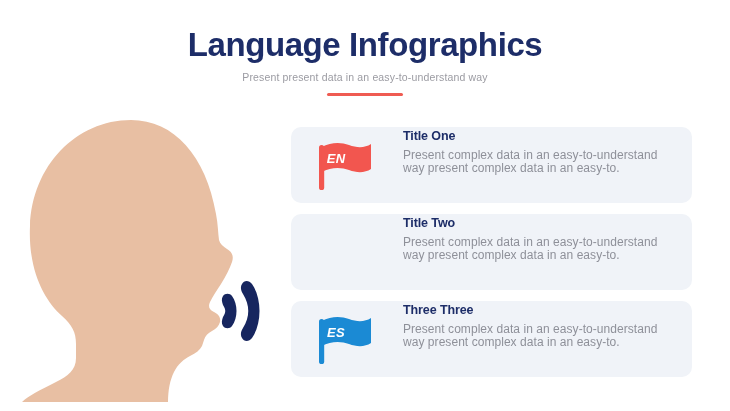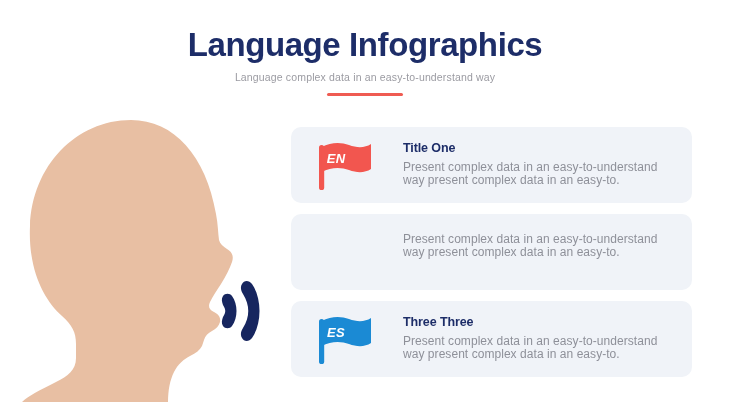--- a/index.html
+++ b/index.html
@@ -85,21 +85,21 @@
   .card-icon {
     position: absolute;
     left: 24px;
     top: 14px;
     width: 62px;
     height: 50px;
   }
   .card-body {
     position: absolute;
     left: 112px;
-    top: 14px;
+    top: 2px;
     right: 22px;
   }
   .card-title {
     font-size: 12.5px;
     font-weight: bold;
     color: #1d2d68;
     line-height: 15px;
     letter-spacing: -0.1px;
     margin: 0;
   }
@@ -121,21 +121,21 @@
     letter-spacing: 0.3px;
   }
 </style>
 </head>
 <body>
 
 <div id="slide">
 
   <div id="header">
     <h1 id="page-title">Language Infographics</h1>
-    <p id="page-subtitle">Language complex data in an easy-to-understand way</p>
+    <p id="page-subtitle">Present present data in an easy-to-understand way</p>
     <div id="title-divider"></div>
   </div>
 
   <div id="head-illustration">
     <svg width="265" height="285" viewBox="0 0 265 285" xmlns="http://www.w3.org/2000/svg">
 
       <path fill="#e8bfa3" d="M 113 2
                C 58 2, 14 48, 12 108
                C 10 152, 26 182, 44 198
                C 54 207, 58 214, 58 226
@@ -194,20 +194,21 @@
         </svg>
       </div>
       <div class="card-body">
         <div class="card-title">Title One</div>
         <div class="card-desc">Present complex data in an easy-to-understand way present complex data in an easy-to.</div>
       </div>
     </div>
 
     <div class="card">
       <div class="card-body">
+        <div class="card-title">Title Two</div>
         <div class="card-desc">Present complex data in an easy-to-understand way present complex data in an easy-to.</div>
       </div>
     </div>
 
     <div class="card">
       <div class="card-icon">
         <svg width="62" height="50" viewBox="0 0 62 50" xmlns="http://www.w3.org/2000/svg">
           <rect x="4" y="4" width="5.2" height="45" rx="2.6" fill="#1b8ad4"></rect>
           <path fill="#1b8ad4" d="M 6.6 6
                    C 16 1, 26 1, 34 4

